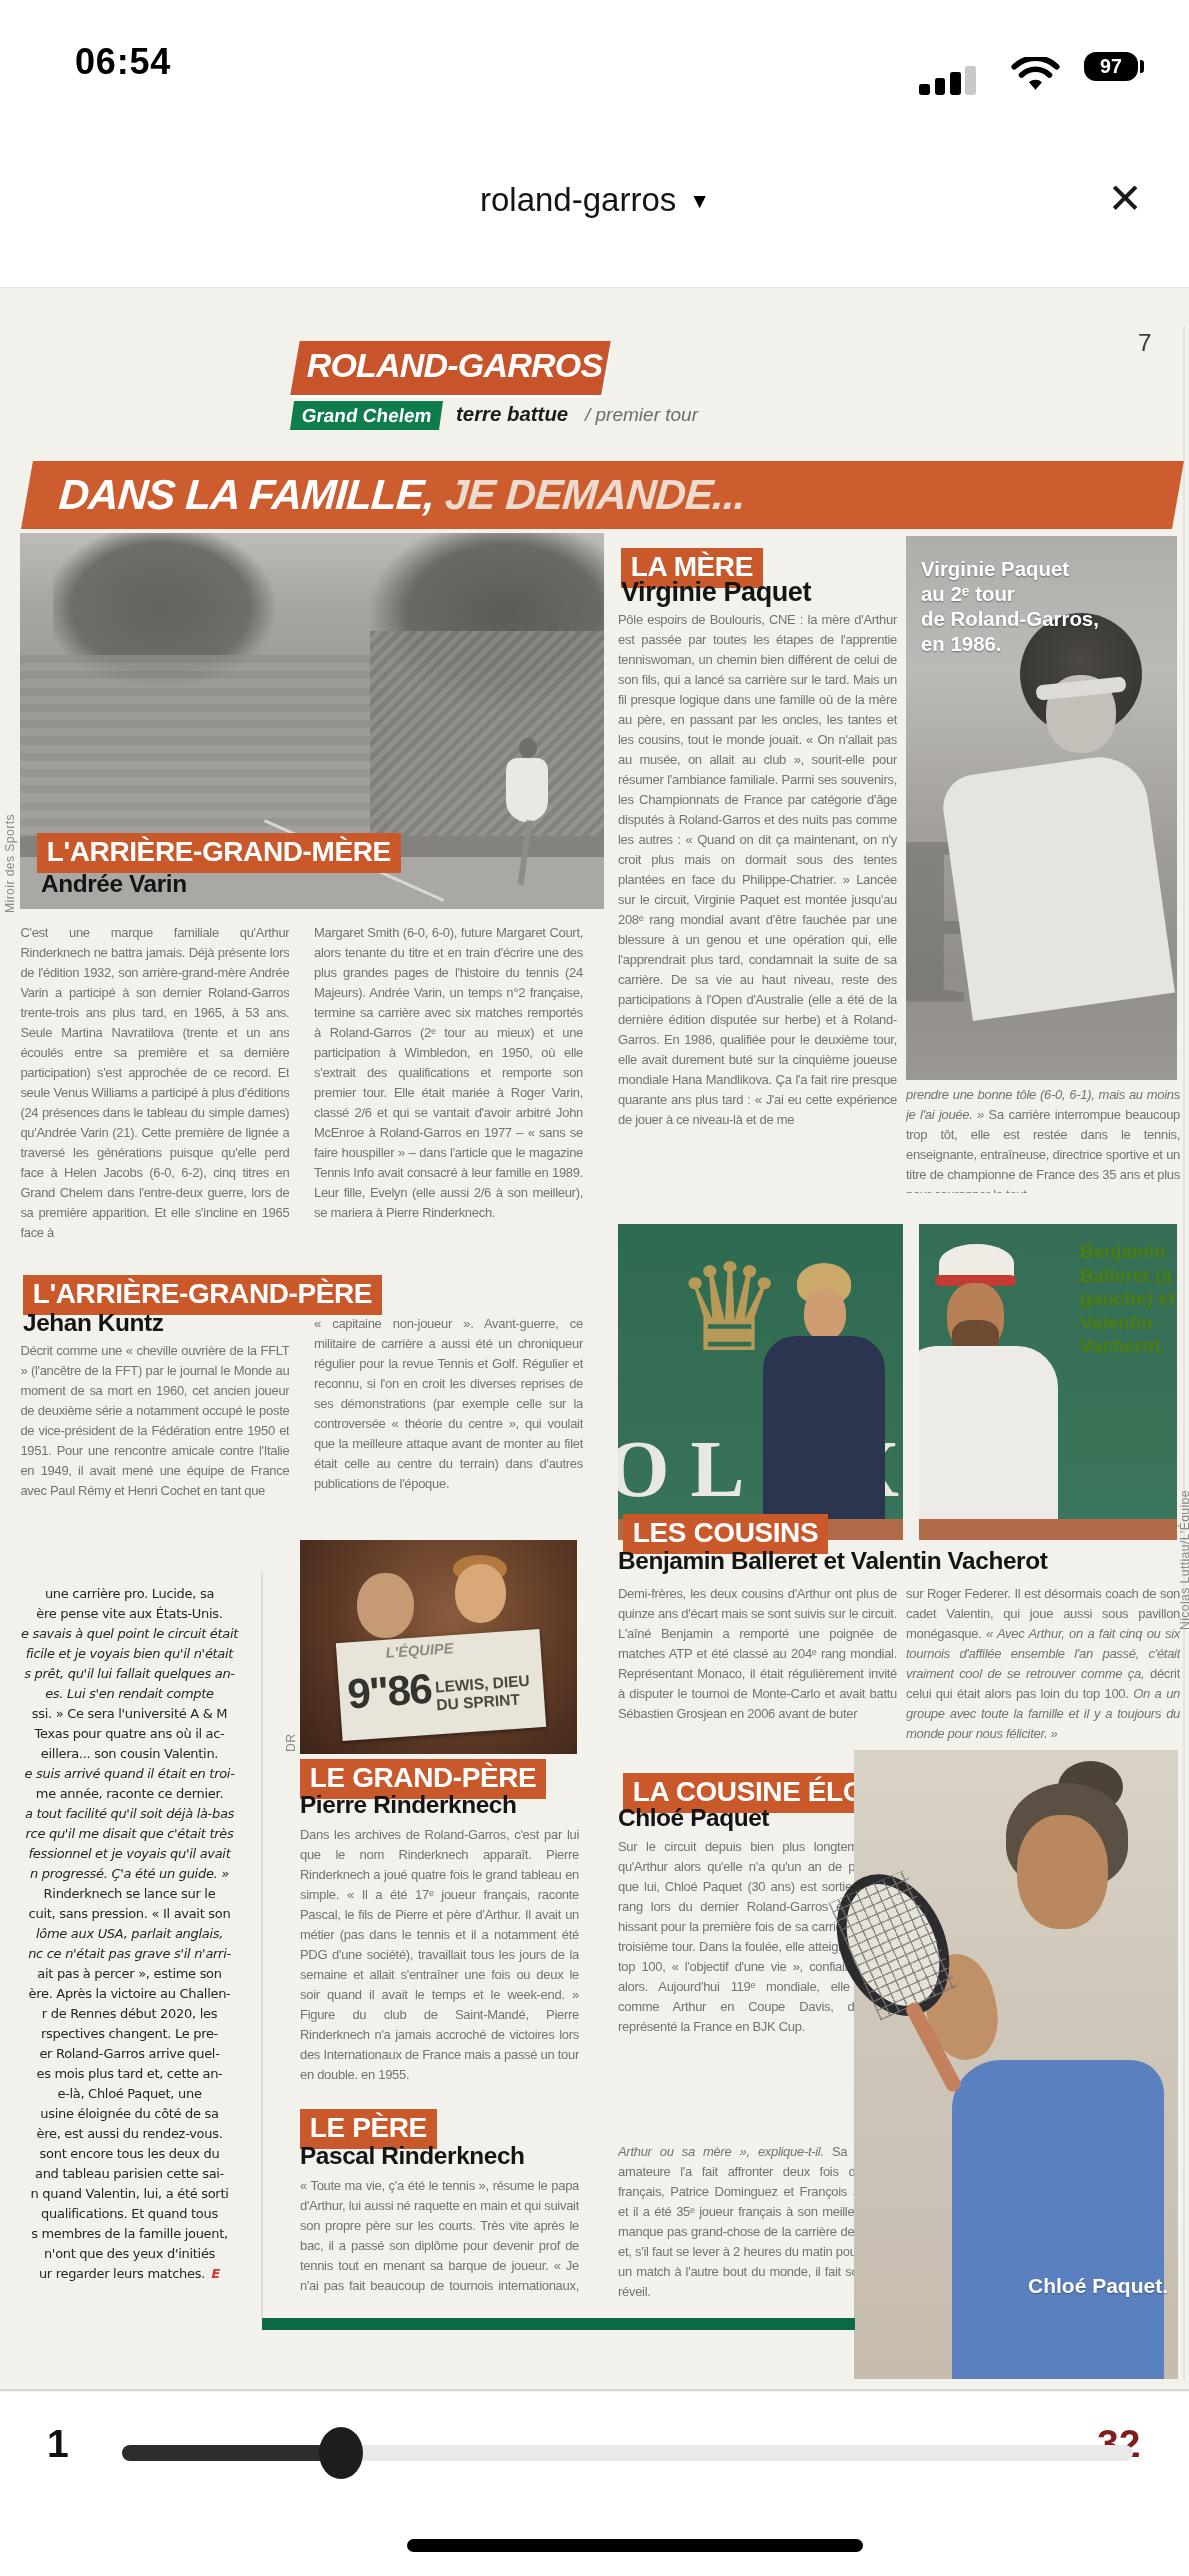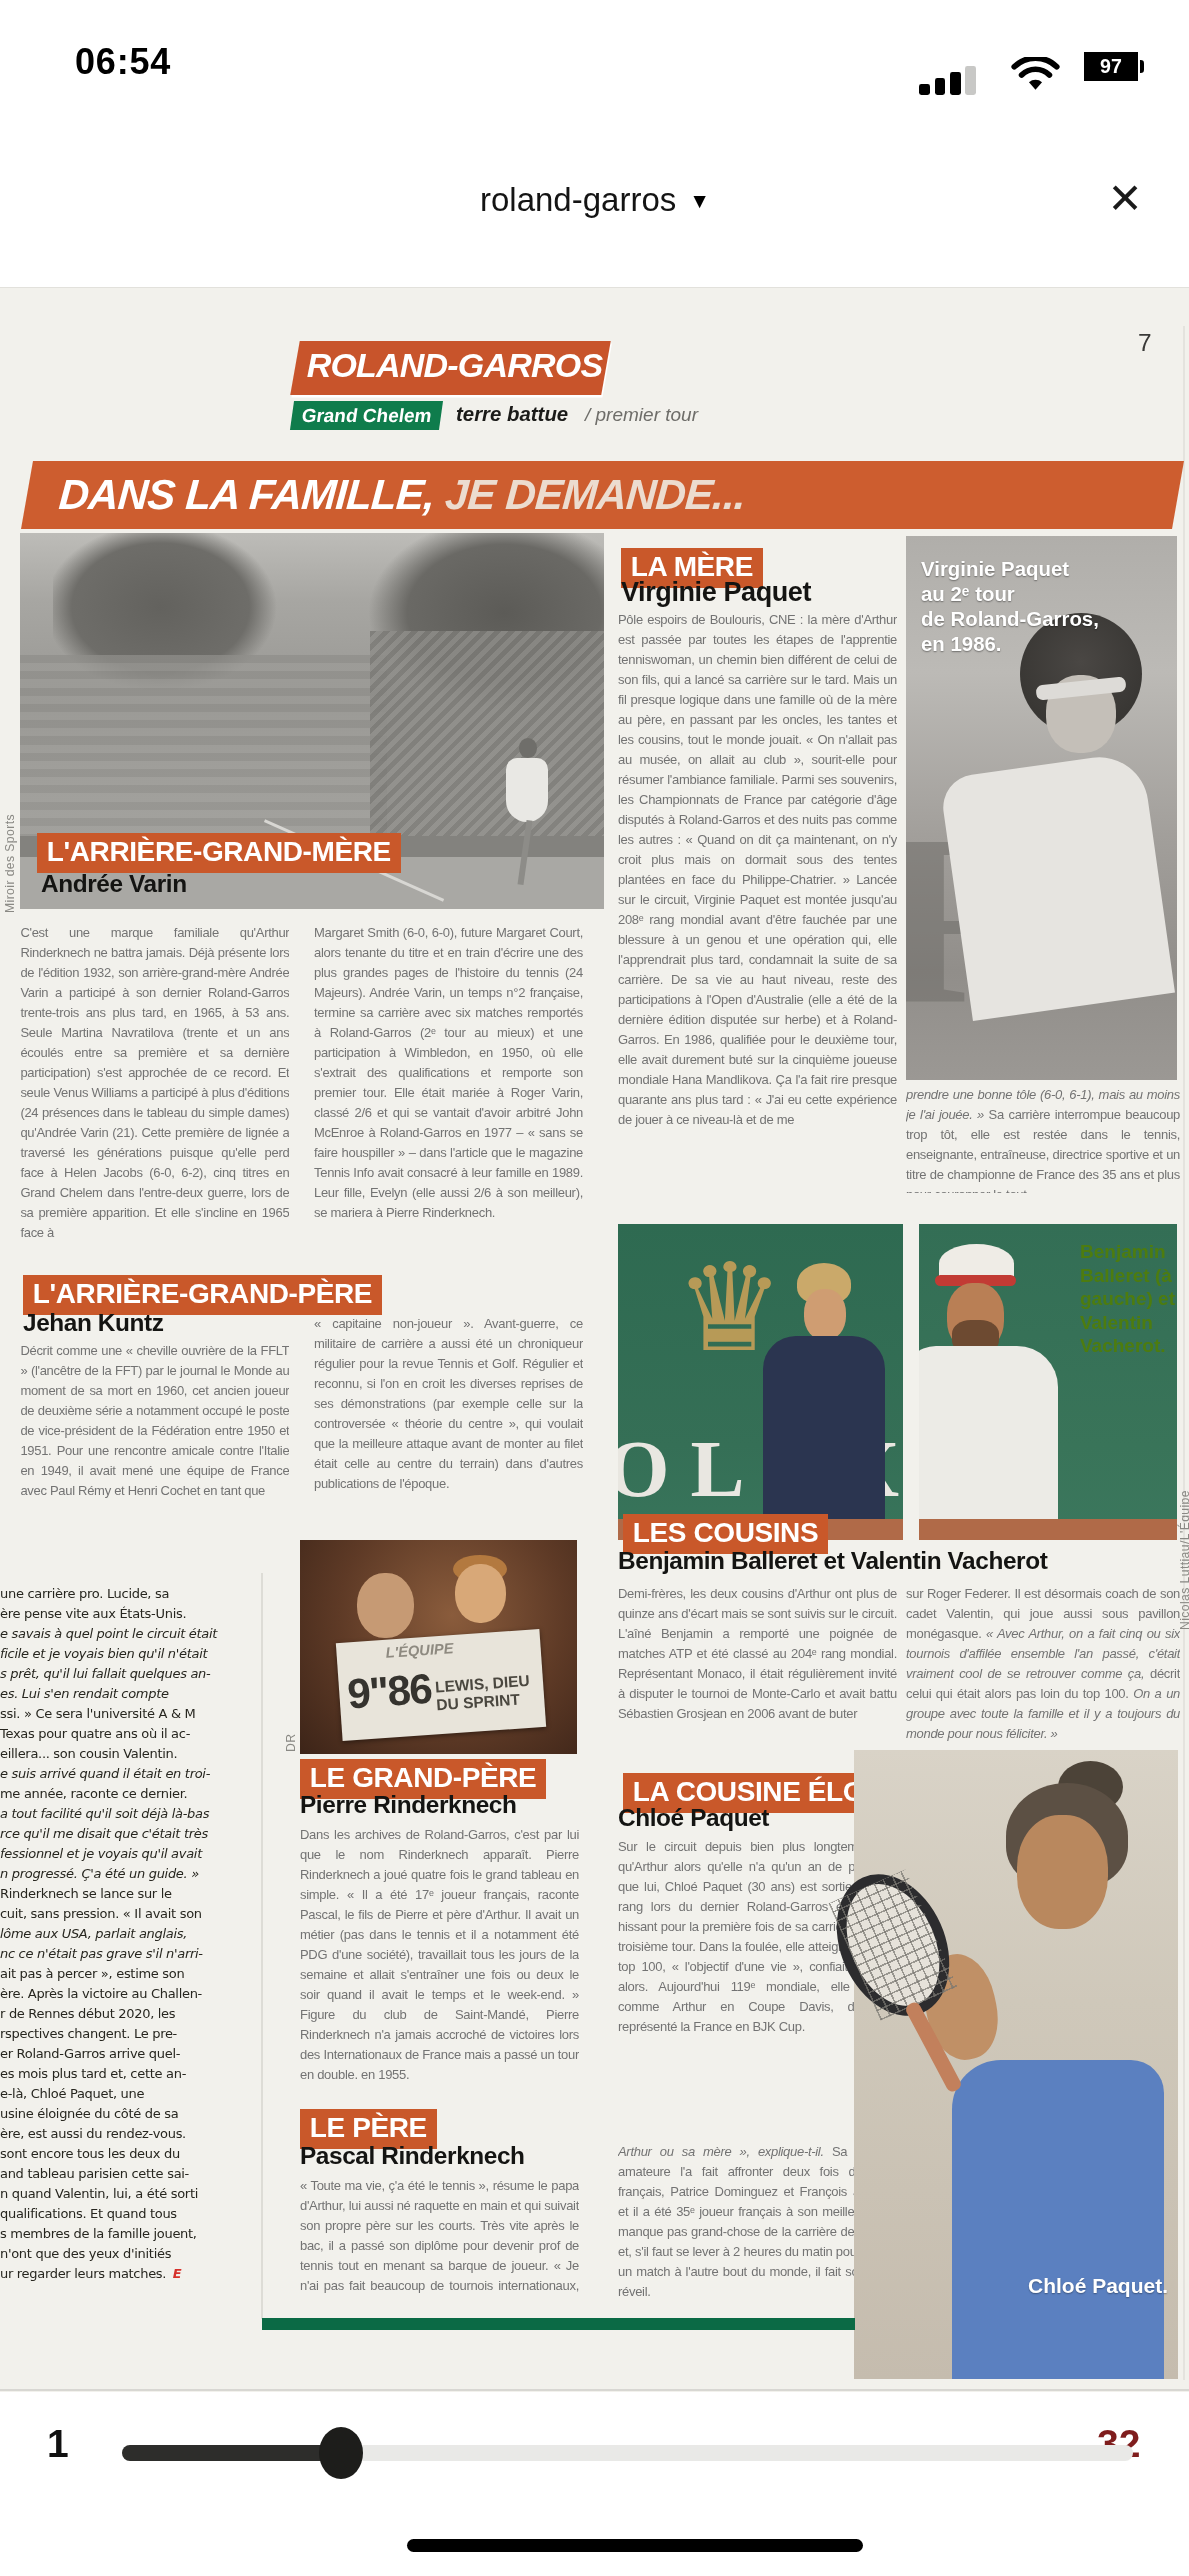--- a/index.html
+++ b/index.html
@@ -8,21 +8,21 @@
 
   
   .sb-time{left:75px;top:41px;font-size:36px;font-weight:700;color:#000;letter-spacing:0.8px;}
   .sig{left:919px;top:62px;width:73px;height:33px;}
   .sig i{position:absolute;bottom:0;width:10.6px;border-radius:2.4px;background:#000;}
   .sig i:nth-child(1){left:0;height:11.4px;}
   .sig i:nth-child(2){left:15.5px;height:17px;}
   .sig i:nth-child(3){left:31px;height:23px;}
   .sig i:nth-child(4){left:46px;height:29px;background:#c8c8c6;}
   .wifi{left:1011px;top:57px;}
-  .batt{left:1084px;top:52px;width:54px;height:29px;background:#000;border-radius:0;color:#fff;font-size:19.6px;font-weight:700;text-align:center;line-height:29px;}
+  .batt{left:1084px;top:52px;width:54px;height:29px;background:#000;border-radius:12px;color:#fff;font-size:19.6px;font-weight:700;text-align:center;line-height:29px;}
   .batt-nub{left:1140px;top:60px;width:4.1px;height:13px;background:#000;border-radius:0 3.3px 3.3px 0;}
 
   
   .hdr-title{left:50%;top:181px;transform:translateX(-50%);font-size:33px;color:#141414;font-weight:400;white-space:nowrap;}
   .hdr-title .tri{display:inline-block;margin-left:13px;font-size:21px;color:#000;vertical-align:3.3px;}
   .hdr-close{left:1102px;top:176px;width:46px;height:46px;font-size:42px;font-weight:300;color:#1a1a1a;line-height:46px;text-align:center;}
 
   
   .paper{left:0;top:287px;width:1190px;height:2104px;background:#f2f1ec;border-top:0.8px solid #e2e1dc;}
   .paper-bottom-line{left:0;top:2389px;width:1190px;height:2.4px;background:#d8d7d2;}
@@ -106,21 +106,21 @@
   .cp-caption{left:1028px;top:2274px;font-size:21px;font-weight:700;color:#fff;text-shadow:0 0.8px 1.6px rgba(0,0,0,.35);}
   .racket{left:841px;top:1871px;width:104px;height:148px;border:10.6px solid #2c2c2e;border-radius:50%;background:#e6e2da;transform:rotate(-24deg);box-sizing:border-box;}
   .racket-strings{position:absolute;left:0;top:0;right:0;bottom:0;background:repeating-linear-gradient(0deg,rgba(120,118,112,.7) 0 1.6px,transparent 1.6px 9.8px),repeating-linear-gradient(90deg,rgba(120,118,112,.7) 0 1.6px,transparent 1.6px 9.8px);}
   .racket-handle{left:926px;top:1998px;width:14.7px;height:98px;background:#c2805c;transform:rotate(-28deg);border-radius:6.5px;}
 
   
   .credit{font-size:12.2px;color:#8a8984;letter-spacing:0.4px;writing-mode:vertical-rl;transform:rotate(180deg);white-space:nowrap;}
 
   
   .pcol{left:0;top:1584px;width:259px;}
-  .pline{height:20px;display:flex;justify-content:flex-start;overflow:hidden;}
+  .pline{height:20px;display:flex;justify-content:center;overflow:hidden;}
   .pline span{white-space:nowrap;font-family:"DejaVu Sans",sans-serif;font-size:13px;line-height:20px;letter-spacing:-0.3px;color:#27261f;}
   .pline .eq{color:#d6312b;font-weight:800;font-style:italic;margin-left:6.5px;}
 
   .greenbar{left:262px;top:2318px;width:593px;height:12.2px;background:#0b6a45;}
 
   
   .sl-min{left:47px;top:2422px;font-size:39px;font-weight:600;color:#111;}
   .sl-max{left:1097px;top:2422px;font-size:39px;font-weight:600;color:#7f1d1d;}
   .sl-track{left:122px;top:2445px;width:1011px;height:16.3px;border-radius:8.1px;background:#e9e9e7;}
   .sl-fill{left:122px;top:2445px;width:222px;height:16.3px;border-radius:8.1px;background:#2d2d2b;}

